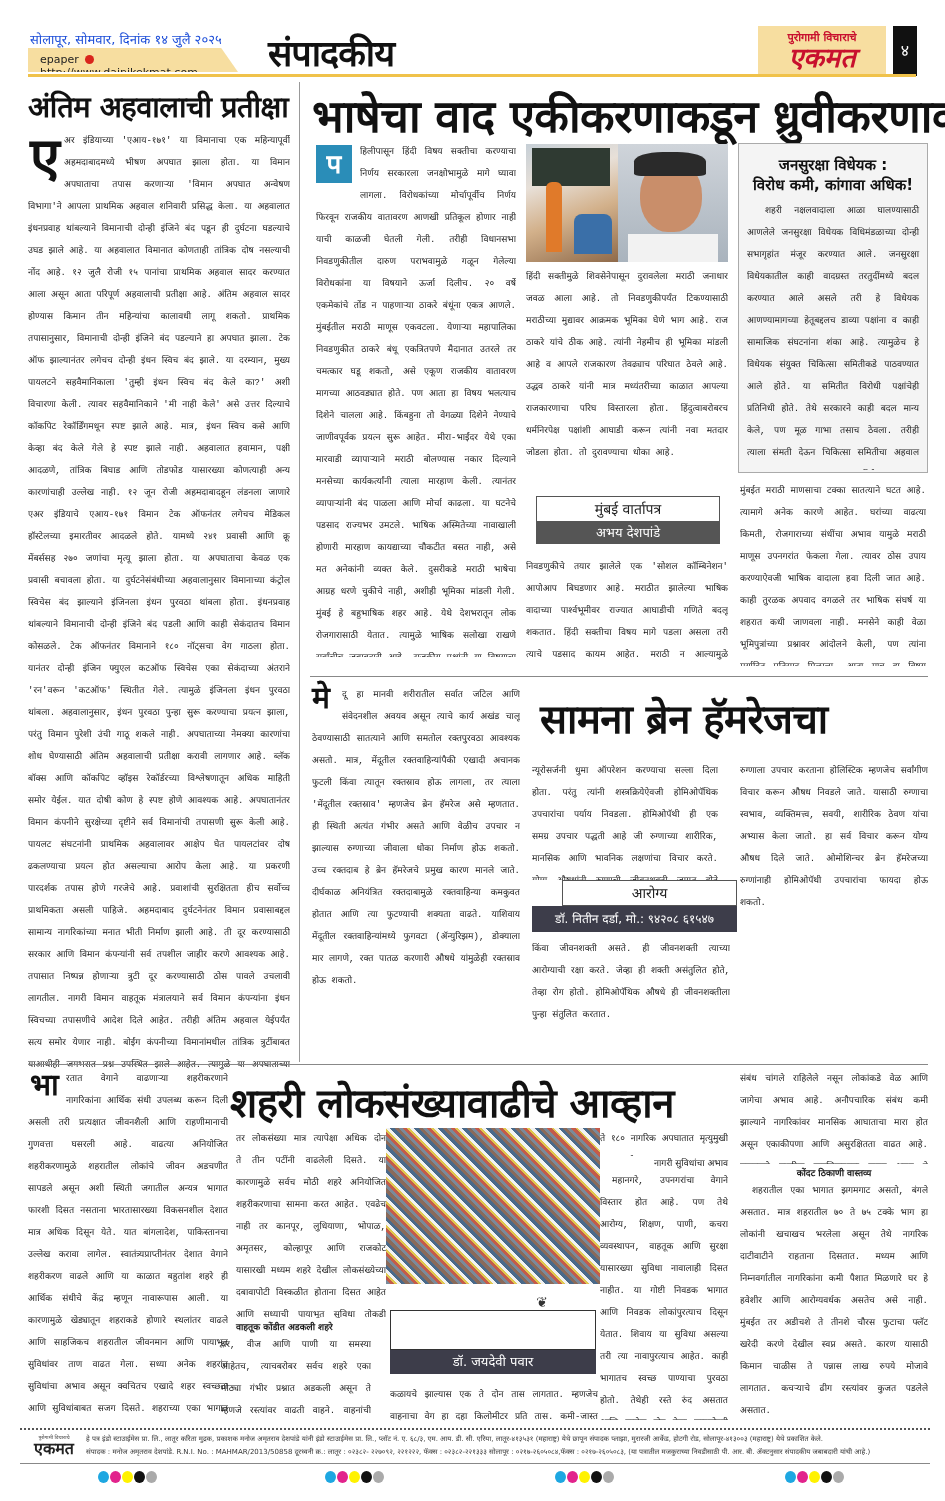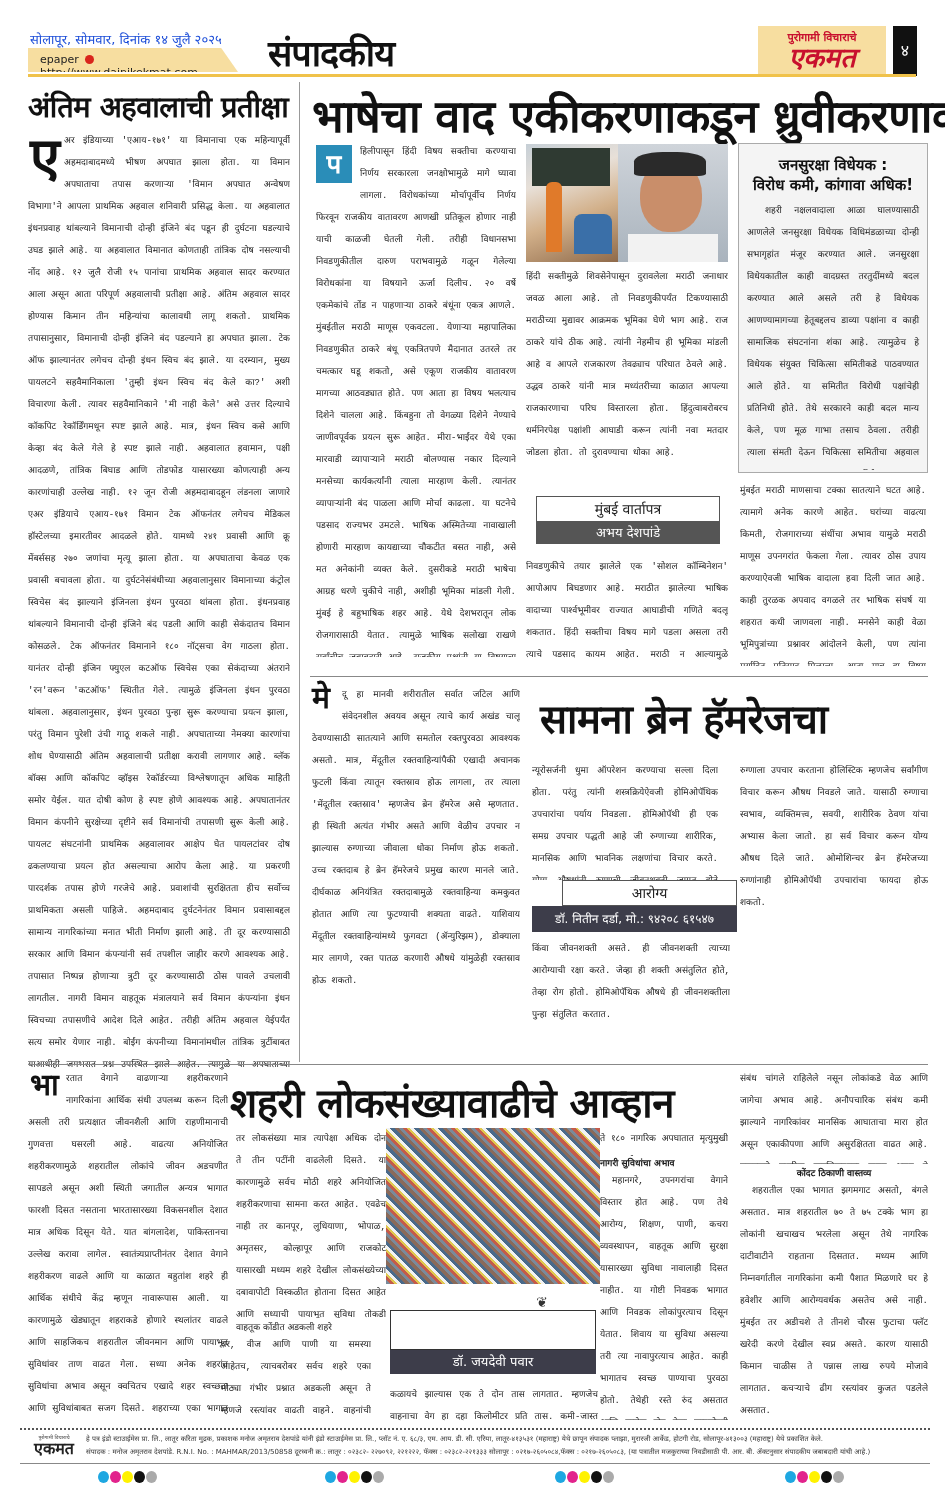--- a/index.html
+++ b/index.html
@@ -100,30 +100,30 @@
 <div class="abs txt" style="left:740px;top:760px;width:188px;height:296px">रुग्णाला उपचार करताना होलिस्टिक म्हणजेच सर्वांगीण विचार करून औषध निवडले जाते. यासाठी रुग्णाचा स्वभाव, व्यक्तिमत्त्व, सवयी, शारीरिक ठेवण यांचा अभ्यास केला जातो. हा सर्व विचार करून योग्य औषध दिले जाते. ओमोशिन्चर ब्रेन हॅमरेजच्या रुग्णांनाही होमिओपॅथी उपचारांचा फायदा होऊ शकतो.</div>
 
 <div class="abs hr" style="left:28px;top:1064px;width:900px"></div>
 
 <div class="abs drop" style="left:30px;top:1068px;font-size:30px;line-height:34px">भा</div>
 <div class="abs txt" style="left:28px;top:1068px;width:200px;height:350px">
   <span style="float:left;width:38px;height:36px"></span><span>रतात वेगाने वाढणाऱ्या शहरीकरणाने नागरिकांना आर्थिक संधी उपलब्ध करून दिली असली तरी प्रत्यक्षात जीवनशैली आणि राहणीमानाची गुणवत्ता घसरली आहे. वाढत्या अनियोजित शहरीकरणामुळे शहरातील लोकांचे जीवन अडचणीत सापडले असून अशी स्थिती जगातील अन्यत्र भागात फारशी दिसत नसताना भारतासारख्या विकसनशील देशात मात्र अधिक दिसून येते. यात बांगलादेश, पाकिस्तानचा उल्लेख करावा लागेल. स्वातंत्र्यप्राप्तीनंतर देशात वेगाने शहरीकरण वाढले आणि या काळात बहुतांश शहरे ही आर्थिक संधीचे केंद्र म्हणून नावारूपास आली. या कारणामुळे खेड्यातून शहराकडे होणारे स्थलांतर वाढले आणि साहजिकच शहरातील जीवनमान आणि पायाभूत सुविधांवर ताण वाढत गेला. सध्या अनेक शहरांत सुविधांचा अभाव असून क्वचितच एखादे शहर स्वच्छता आणि सुविधांबाबत सजग दिसते. शहराच्या एका भागात विकास झाला असून तेथे सर्वप्रकारच्या सुविधा दिसून येतात. परंतु दुसऱ्या भागात सुविधा तर नावाला देखील नाहीत. एकीकडे चोवीस तास पाणी असताना शहराच्या दुसऱ्या टोकाला टँकरने पाणी येत असल्याची स्थिती आहे. मग मुंबई असो, दिल्ली, बंगळुरू, हैदराबाद असो किंवा पुणे असो, या शहरांची हीच कहाणी आहे.</span>
 </div>
 <div class="abs h1" style="left:230px;top:1074px;font-size:40px">शहरी लोकसंख्यावाढीचे आव्हान</div>
 <div class="abs txt" style="left:236px;top:1128px;width:150px;height:190px">तर लोकसंख्या मात्र त्यापेक्षा अधिक दोन ते तीन पटींनी वाढलेली दिसते. या कारणामुळे सर्वच मोठी शहरे अनियोजित शहरीकरणाचा सामना करत आहेत. एवढेच नाही तर कानपूर, लुधियाणा, भोपाळ, अमृतसर, कोल्हापूर आणि राजकोट यासारखी मध्यम शहरे देखील लोकसंख्येच्या दबावापोटी विस्कळीत होताना दिसत आहेत आणि सध्याची पायाभूत सुविधा तोकडी पडत असून त्यावर अनेक पटींनी लोकसंख्येचा दबाव पडला आहे. दिल्ली, मुंबई आणि बंगळुरूसारख्या महानगरांत अनेक प्रयत्न करूनही अनेक दशकांपासून झोपडपट्ट्या कमी झालेल्या नाहीत आणि या झोपडपट्ट्यात तर पायाभूत सुविधा नाहीत. तेथे नेहमीच स्वच्छ पाणी, सांडपाणी व्यवस्था आणि विजेचा अभाव दिसून येतो.</div>
-<div class="abs" style="left:236px;top:1320px;width:150px;font-size:9px;font-weight:normal;font-family:'DejaVu Serif',serif">वाहतूक कोंडीत अडकली शहरे</div>
+<div class="abs" style="left:236px;top:1320px;width:150px;font-size:9px;font-weight:bold;font-family:'DejaVu Serif',serif">वाहतूक कोंडीत अडकली शहरे</div>
 <div class="abs txt" style="left:221px;top:1334px;width:150px;height:86px">घर, वीज आणि पाणी या समस्या आहेतच, त्याचबरोबर सर्वच शहरे एका मोठ्या गंभीर प्रश्नात अडकली असून ते म्हणजे रस्त्यांवर वाढती वाहने. वाहनांची वाढती संख्या आणि अरुंद रस्ते यामुळे वाहतूक कोंडी नित्याची झाली आहे.</div>
 <div class="abs crowd" style="left:386px;top:1128px;width:214px;height:156px"></div>
 <div class="abs" style="left:386px;top:1290px;width:214px;height:90px">
   <div style="position:absolute;left:150px;top:4px;font-size:14px;color:#333">❦</div>
   <div style="position:absolute;left:4px;top:20px;width:206px;height:40px;border:1px solid #333;background:#fff"></div>
   <div class="label-bot" style="position:absolute;left:4px;top:60px;width:206px;height:24px;line-height:24px">डॉ. जयदेवी पवार</div>
 </div>
 <div class="abs txt" style="left:600px;top:1128px;width:128px;height:28px">ते १८० नागरिक अपघातात मृत्युमुखी पडत आहेत.</div>
-<div class="abs" style="left:600px;top:1156px;width:128px;font-size:9px;font-weight:bold;font-family:'DejaVu Serif',serif;text-align:left">नागरी सुविधांचा अभाव</div>
+<div class="abs" style="left:600px;top:1156px;width:128px;font-size:9px;font-weight:normal;font-family:'DejaVu Serif',serif;text-align:right">नागरी सुविधांचा अभाव</div>
 <div class="abs txt" style="left:600px;top:1170px;width:128px;height:250px;text-indent:12px">महानगरे, उपनगरांचा वेगाने विस्तार होत आहे. पण तेथे आरोग्य, शिक्षण, पाणी, कचरा व्यवस्थापन, वाहतूक आणि सुरक्षा यासारख्या सुविधा नावालाही दिसत नाहीत. या गोष्टी निवडक भागात आणि निवडक लोकांपुरत्याच दिसून येतात. शिवाय या सुविधा असल्या तरी त्या नावापुरत्याच आहेत. काही भागातच स्वच्छ पाण्याचा पुरवठा होतो. तेथेही रस्ते रुंद असतात आणि दररोज दोन वेळा झाडलोटही होते. शिवाय शाळा आणि रुग्णालय देखील सुसज्ज असतात. त्याचवेळी दुसऱ्या भागात या सुविधा केवळ कागदावरच दिसतात. वाढते शहरीकरण हे पर्यावरणाच्या मुळावर देखील आले आहे. गेल्या दोन दशकांत लाखोंच्या संख्येने झाडे तोडली गेली आहेत.</div>
 <div class="abs txt" style="left:390px;top:1384px;width:208px;height:38px">कळायचे झाल्यास एक ते दोन तास लागतात. म्हणजेच वाहनाचा वेग हा दहा किलोमीटर प्रति तास. कमी-जास्त प्रमाणात अन्य शहरांतही अशीच स्थिती आहे. या कारणामुळेच आज दर तासाला भारतातील सडकवर दोघे प्रदूषणाचा विळख्यात सापडले आहेत.</div>
 <div class="abs txt" style="left:740px;top:1068px;width:188px;height:96px">संबंध चांगले राहिलेले नसून लोकांकडे वेळ आणि जागेचा अभाव आहे. अनौपचारिक संबंध कमी झाल्याने नागरिकांवर मानसिक आघाताचा मारा होत असून एकाकीपणा आणि असुरक्षितता वाढत आहे. एकप्रकारे नागरिक मानसिकदृष्ट्या खचत असून ते सामाजिक तणाव आणि असमानतेने ग्रासलेले आहेत. एकूणातच गेल्या चार दशकांत शहरीकरणामुळे शहरातील वाढती लोकसंख्या पाहता तेथील पायाभूत सुविधा चांगल्या ठेवणे जिकिरीचे झाले असून ते आव्हानच आहे.</div>
 <div class="abs" style="left:740px;top:1166px;width:188px;font-size:9px;font-weight:bold;font-family:'DejaVu Serif',serif;text-align:center">कोंदट ठिकाणी वास्तव्य</div>
 <div class="abs txt" style="left:740px;top:1180px;width:188px;height:240px;text-indent:12px">शहरातील एका भागात झगमगाट असतो, बंगले असतात. मात्र शहरातील ७० ते ७५ टक्के भाग हा लोकांनी खचाखच भरलेला असून तेथे नागरिक दाटीवाटीने राहताना दिसतात. मध्यम आणि निम्नवर्गातील नागरिकांना कमी पैशात मिळणारे घर हे हवेशीर आणि आरोग्यवर्धक असतेच असे नाही. मुंबईत तर अडीचशे ते तीनशे चौरस फुटाचा फ्लॅट खरेदी करणे देखील स्वप्न असते. कारण यासाठी किमान चाळीस ते पन्नास लाख रुपये मोजावे लागतात. कचऱ्याचे ढीग रस्त्यांवर कुजत पडलेले असतात.</div>
 
 <div class="abs dotted" style="left:20px;top:1428px;width:910px"></div>
 <div class="abs" style="left:28px;top:1434px;width:52px;height:28px;text-align:center">
   <div style="font-size:5px;color:#333">पुरोगामी विचाराचे</div>
   <div style="font-size:16px;font-weight:bold;color:#222;line-height:18px;font-family:'DejaVu Serif',serif">एकमत</div>

